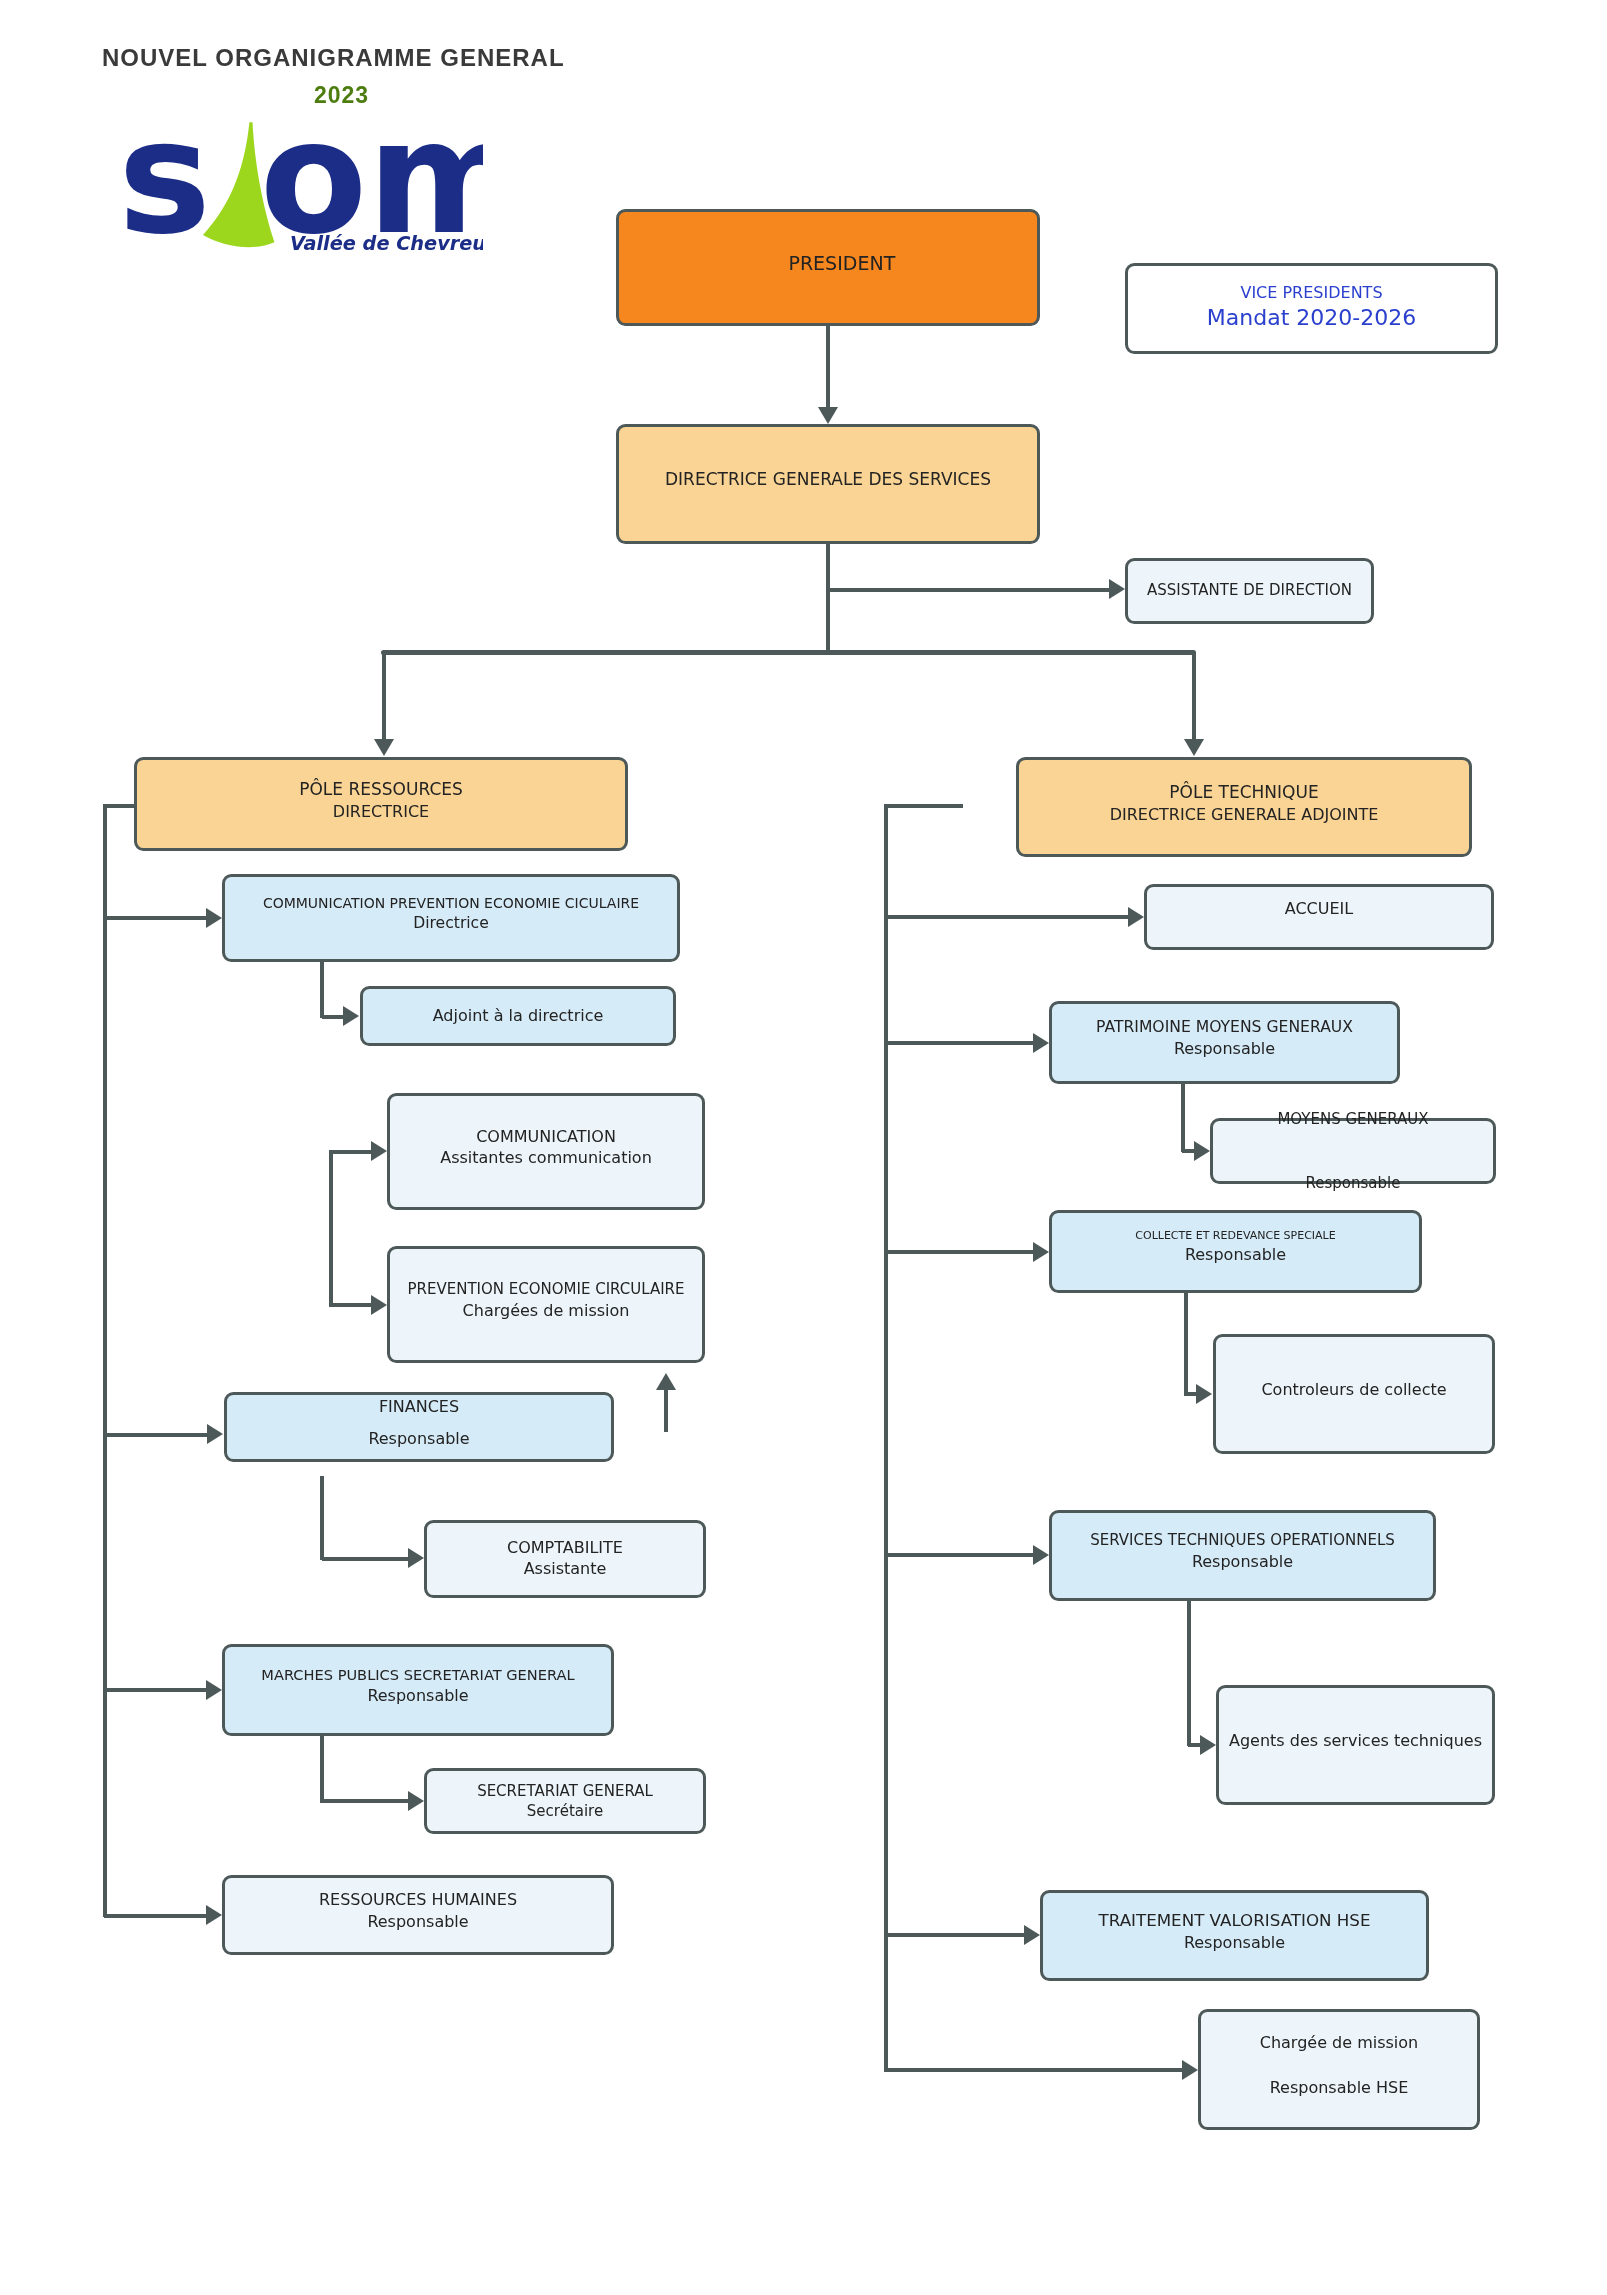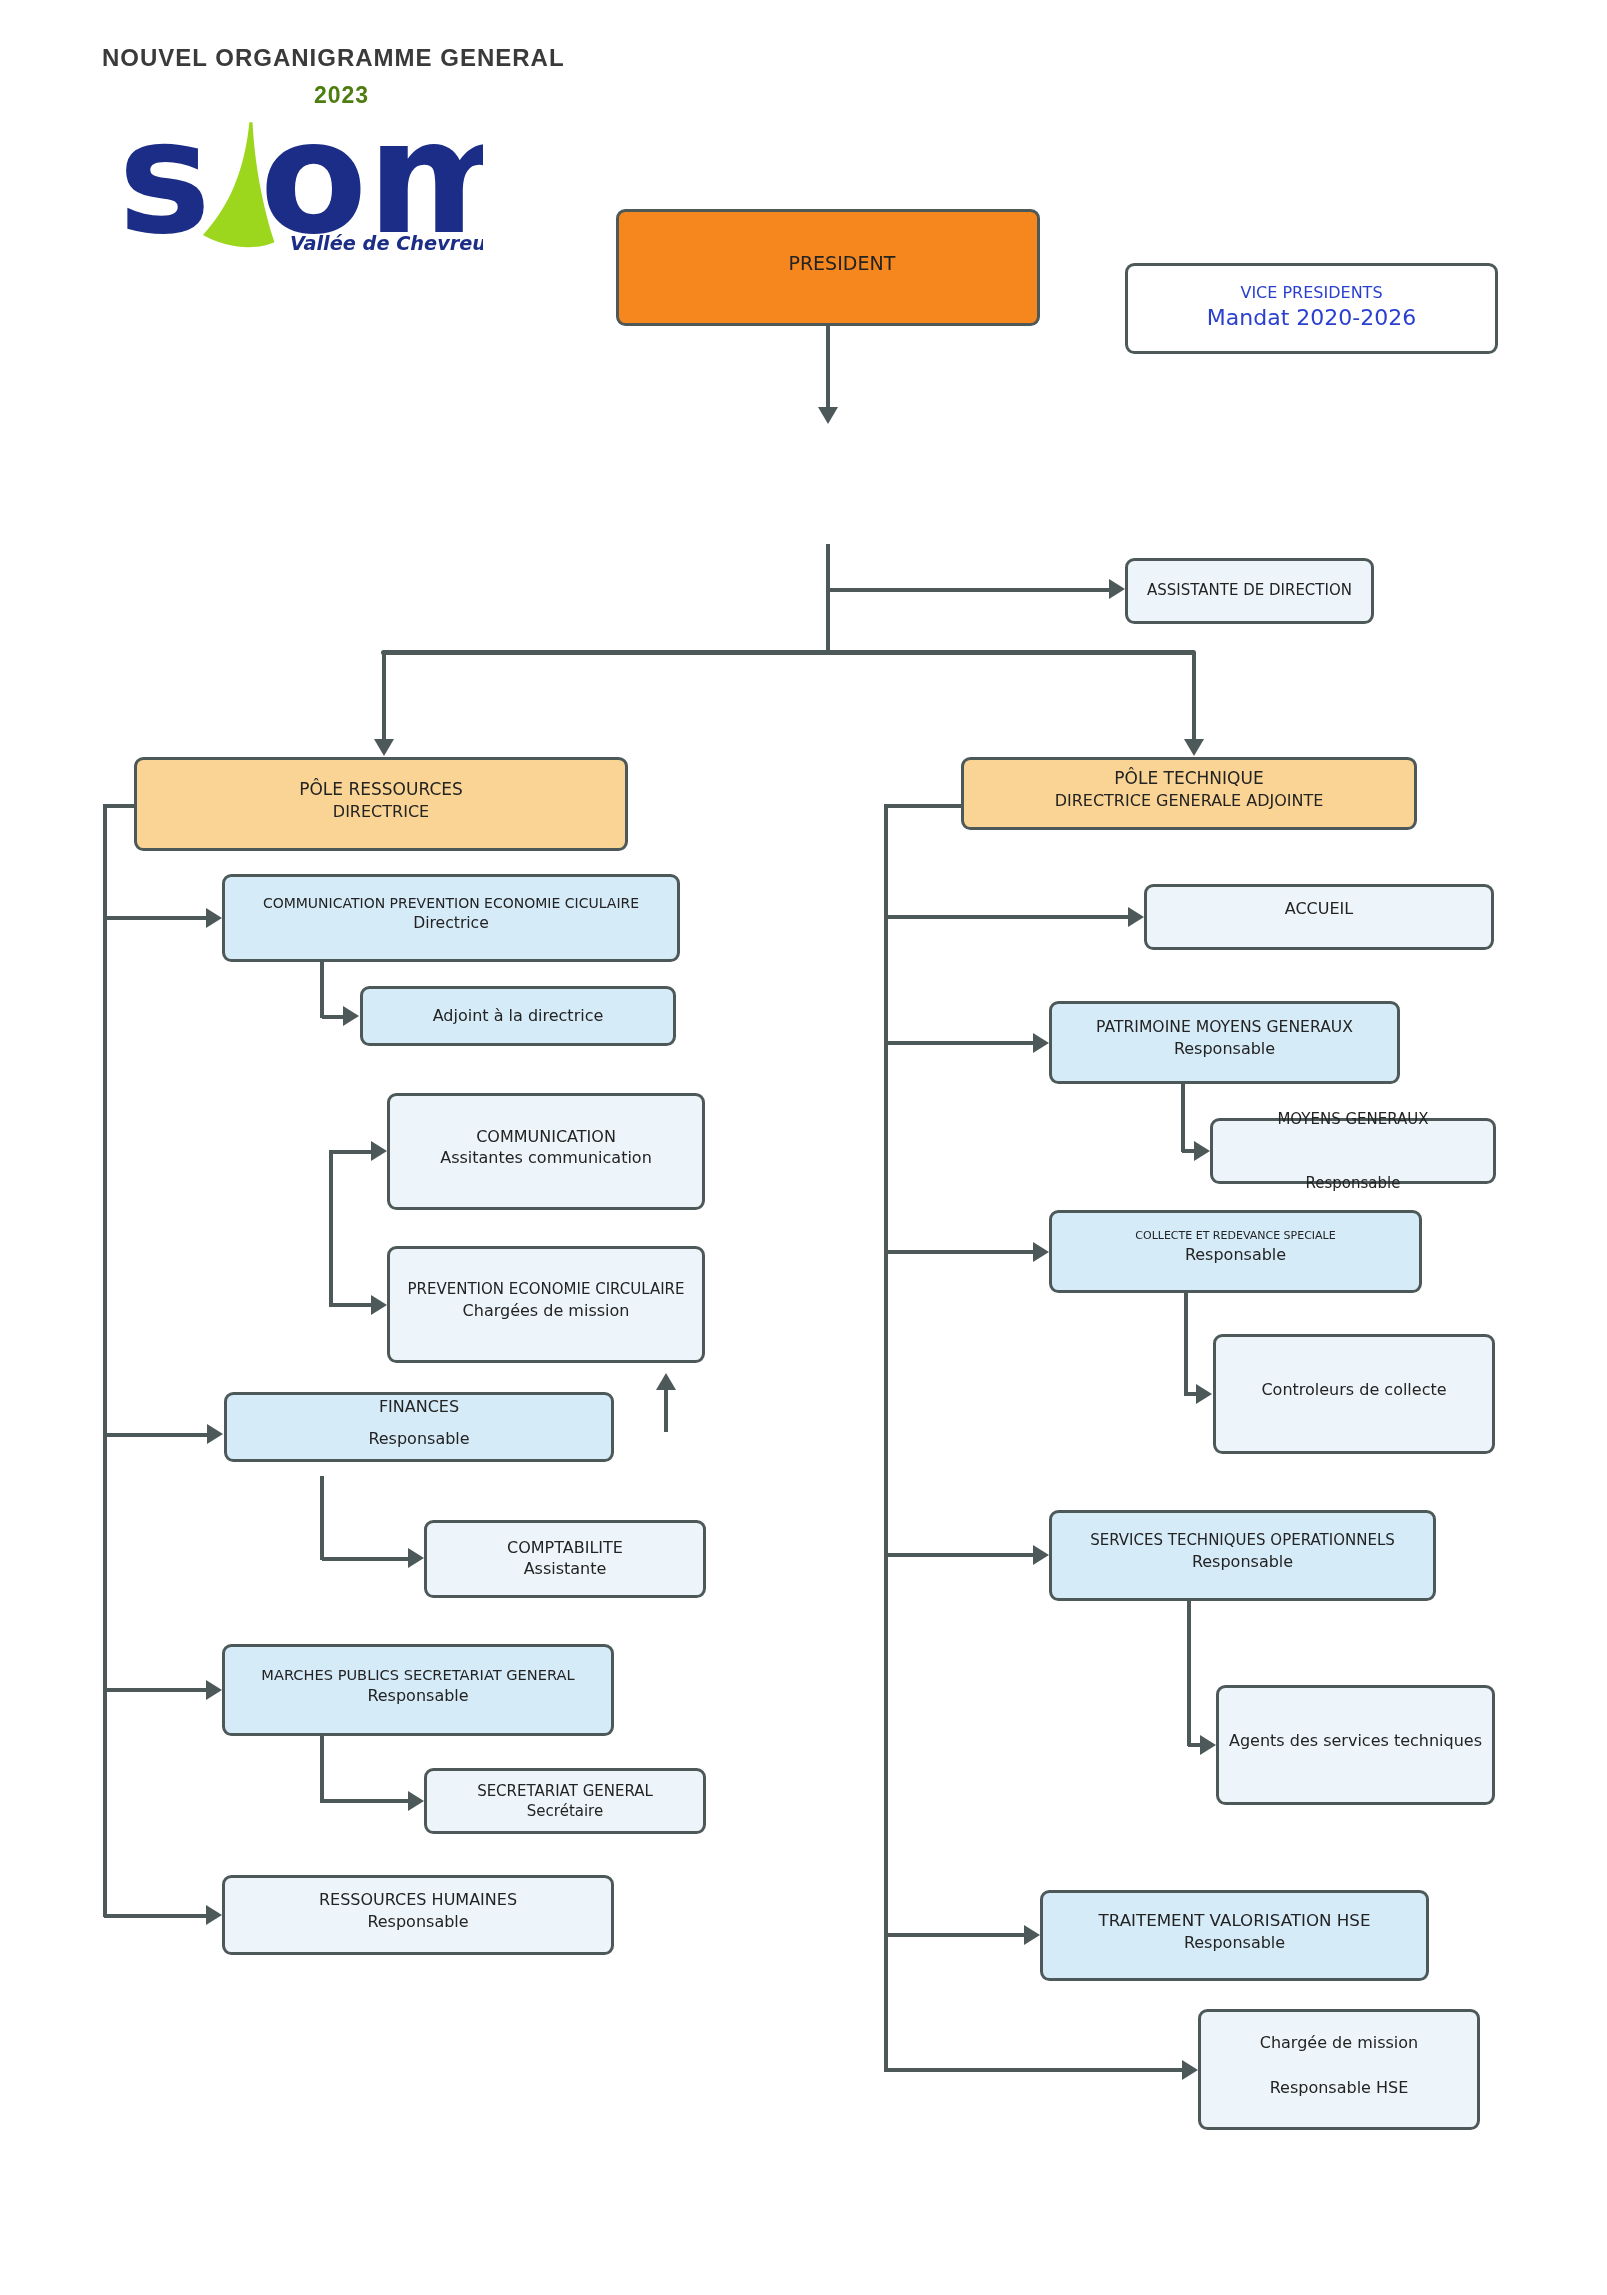--- a/index.html
+++ b/index.html
@@ -127,31 +127,34 @@
 
   <div class="node fill-orange" style="left:616px;top:209px;width:424px;height:117px;">
     <div class="t" style="font-size:19px">PRESIDENT</div>
   </div>
 
   <div class="node fill-white" style="left:1125px;top:263px;width:373px;height:91px;padding-bottom:7.3px;">
     <div class="t blue-text" style="font-size:16px">VICE PRESIDENTS</div>
     <div class="s blue-text" style="font-size:22px">Mandat 2020-2026</div>
   </div>
 
+  <div class="node fill-lorange" style="left:616px;top:424px;width:424px;height:120px;">
+    <div class="t" style="font-size:17px">DIRECTRICE GENERALE DES SERVICES</div>
+  </div>
 
   <div class="node fill-pale" style="left:1125px;top:558px;width:249px;height:66px;padding-bottom:6.3px;">
     <div class="t" style="font-size:15px">ASSISTANTE DE DIRECTION</div>
   </div>
 
   <div class="node fill-lorange" style="left:134px;top:757px;width:494px;height:94px;">
     <div class="t" style="font-size:17px">PÔLE RESSOURCES</div>
     <div class="s" style="font-size:16px">DIRECTRICE</div>
   </div>
 
-  <div class="node fill-lorange" style="left:961px;top:757px;width:456px;height:73px;">
+  <div class="node fill-lorange" style="left:1016px;top:757px;width:456px;height:100px;">
     <div class="t" style="font-size:17px">PÔLE TECHNIQUE</div>
     <div class="s" style="font-size:16px">DIRECTRICE GENERALE ADJOINTE</div>
   </div>
 
   <div class="node fill-blue" style="left:222px;top:874px;width:458px;height:88px;">
     <div class="t" style="font-size:14px">COMMUNICATION PREVENTION ECONOMIE CICULAIRE</div>
     <div class="s" style="font-size:15.6px">Directrice</div>
   </div>
 
   <div class="node fill-blue" style="left:360px;top:986px;width:316px;height:60px;padding-bottom:6.3px;">

